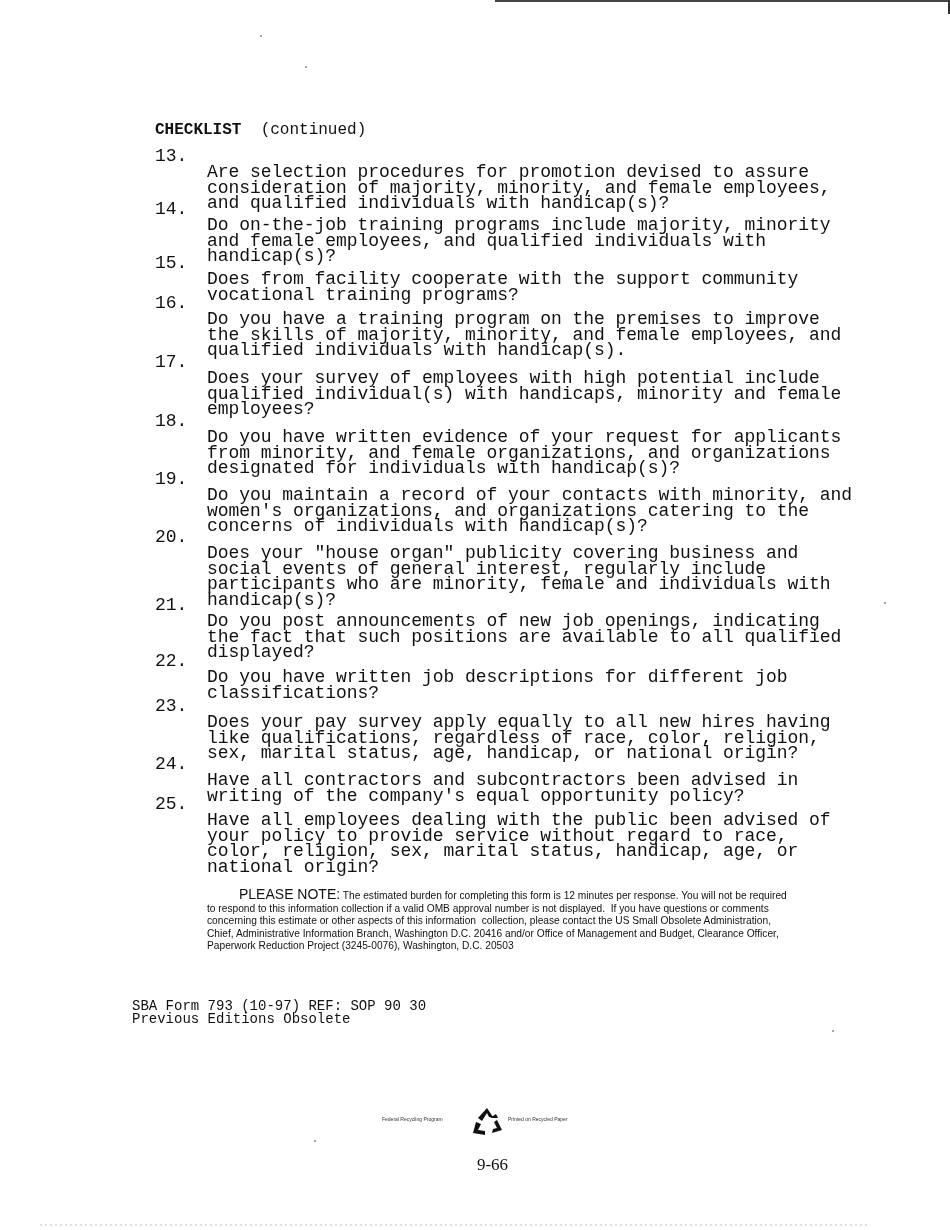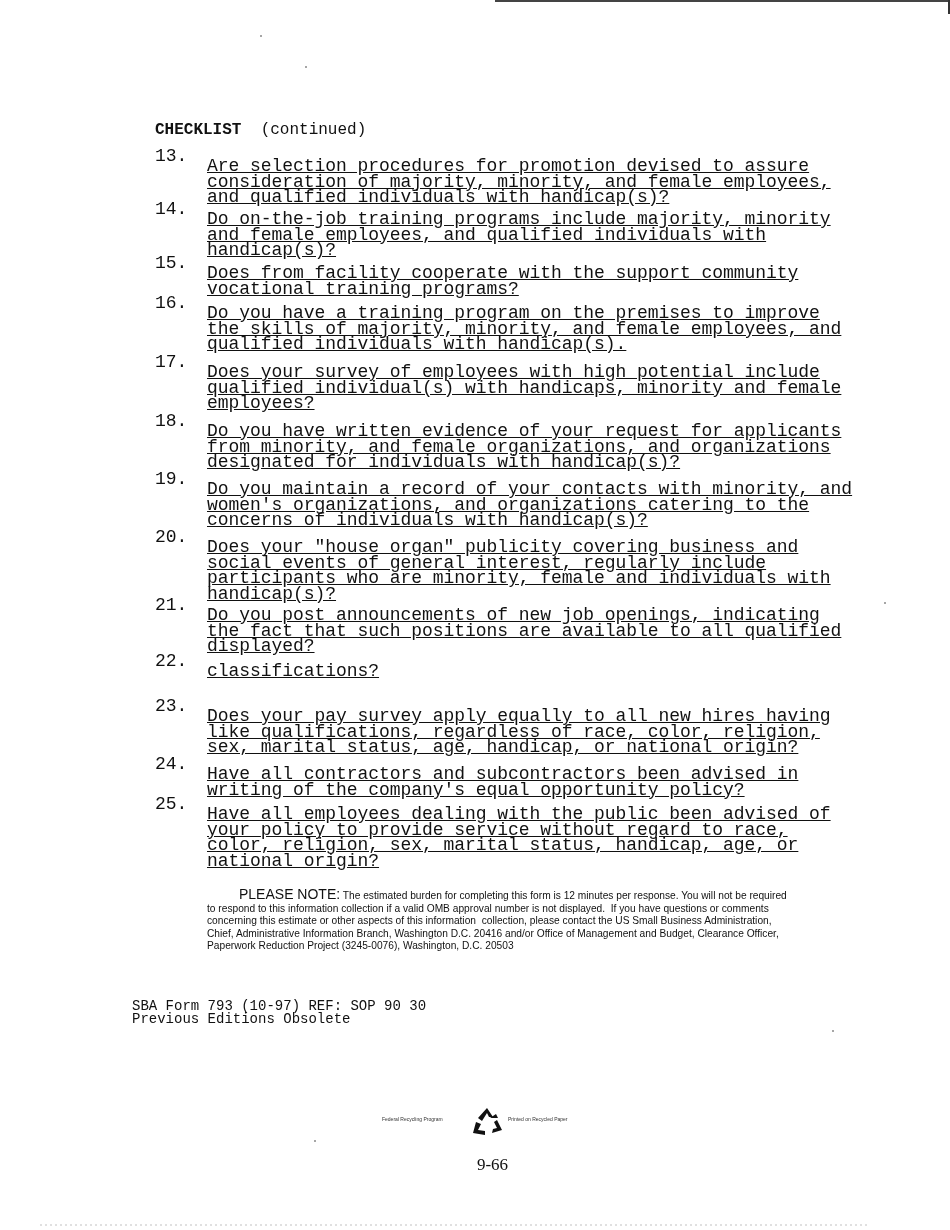--- a/index.html
+++ b/index.html
@@ -8,21 +8,21 @@
   .scan-top { position: absolute; left: 495px; top: 0; width: 455px; height: 2px; background: #444; }
   .scan-right { position: absolute; left: 948px; top: 0; width: 2px; height: 14px; background: #333; }
   .scan-bottom { position: absolute; left: 40px; top: 1224px; width: 830px; height: 2px;
     background: repeating-linear-gradient(90deg, #ccc 0 2px, transparent 2px 5px); opacity: .6; }
   .heading { position: absolute; left: 155px; top: 121px; font-family: "Liberation Mono", monospace;
     font-size: 16px; color: #111; white-space: pre; }
   .heading b { font-weight: bold; }
   .item { position: absolute; left: 155px; font-family: "Liberation Mono", monospace; font-size: 18px;
     line-height: 15.7px; color: #111; }
   .item .num { position: absolute; left: 0; top: 0; width: 50px; }
-  .item .text { position: absolute; left: 52px; top: 10px; width: 700px; white-space: pre; letter-spacing: -0.05px; text-decoration: underline; }
+  .item .text { position: absolute; left: 52px; top: 16px; width: 700px; white-space: pre; letter-spacing: -0.05px; }
   .note { position: absolute; left: 207px; top: 888px; width: 660px; font-family: "Liberation Sans", sans-serif;
     font-size: 10.2px; line-height: 12.6px; color: #111; }
   .note .lead { font-size: 14px; margin-left: 32px; }
   .note .line { white-space: pre; display: block; }
   .form-ref { position: absolute; left: 132px; top: 1000px; font-family: Liberation Mono, monospace;
     font-size: 14px; line-height: 13px; color: #111; }
   .recycle { position: absolute; left: 382px; top: 1106px; width: 210px; height: 30px; }
   .recycle .small { position: absolute; top: 10px; font-family: "Liberation Sans", sans-serif; font-size: 5px;
     color: #333; white-space: nowrap; }
   .recycle .icon { position: absolute; left: 88px; top: 0; width: 34px; height: 30px; }
@@ -72,40 +72,40 @@
       <div class="item" style="top: 530px;">
         <span class="num">20.</span>
         <div class="text"><div>Does your "house organ" publicity covering business and</div><div>social events of general interest, regularly include</div><div>participants who are minority, female and individuals with</div><div>handicap(s)?</div></div>
       </div>
       <div class="item" style="top: 598px;">
         <span class="num">21.</span>
         <div class="text"><div>Do you post announcements of new job openings, indicating</div><div>the fact that such positions are available to all qualified</div><div>displayed?</div></div>
       </div>
       <div class="item" style="top: 654px;">
         <span class="num">22.</span>
-        <div class="text"><div>classifications?</div></div>
+        <div class="text"><div>Do you have written job descriptions for different job</div><div>classifications?</div></div>
       </div>
       <div class="item" style="top: 699px;">
         <span class="num">23.</span>
         <div class="text"><div>Does your pay survey apply equally to all new hires having</div><div>like qualifications, regardless of race, color, religion,</div><div>sex, marital status, age, handicap, or national origin?</div></div>
       </div>
       <div class="item" style="top: 757px;">
         <span class="num">24.</span>
         <div class="text"><div>Have all contractors and subcontractors been advised in</div><div>writing of the company's equal opportunity policy?</div></div>
       </div>
       <div class="item" style="top: 797px;">
         <span class="num">25.</span>
         <div class="text"><div>Have all employees dealing with the public been advised of</div><div>your policy to provide service without regard to race,</div><div>color, religion, sex, marital status, handicap, age, or</div><div>national origin?</div></div>
       </div>
     </div>
 
   <div class="note">
     <span class="line"><span class="lead">PLEASE NOTE:</span><span> The estimated burden for completing this form is 12 minutes per response. You will not be required</span></span>
     <span class="line">to respond to this information collection if a valid OMB approval number is not displayed.  If you have questions or comments</span>
-    <span class="line">concerning this estimate or other aspects of this information  collection, please contact the US Small Business Administration,</span>
+    <span class="line">concerning this estimate or other aspects of this information  collection, please contact the US Small Obsolete Administration,</span>
     <span class="line">Chief, Administrative Information Branch, Washington D.C. 20416 and/or Office of Management and Budget, Clearance Officer,</span>
     <span class="line">Paperwork Reduction Project (3245-0076), Washington, D.C. 20503</span>
   </div>
 
   <div class="form-ref">
     <div>SBA Form 793 (10-97) REF: SOP 90 30</div>
     <div>Previous Editions Obsolete</div>
   </div>
 
   <div class="recycle">

